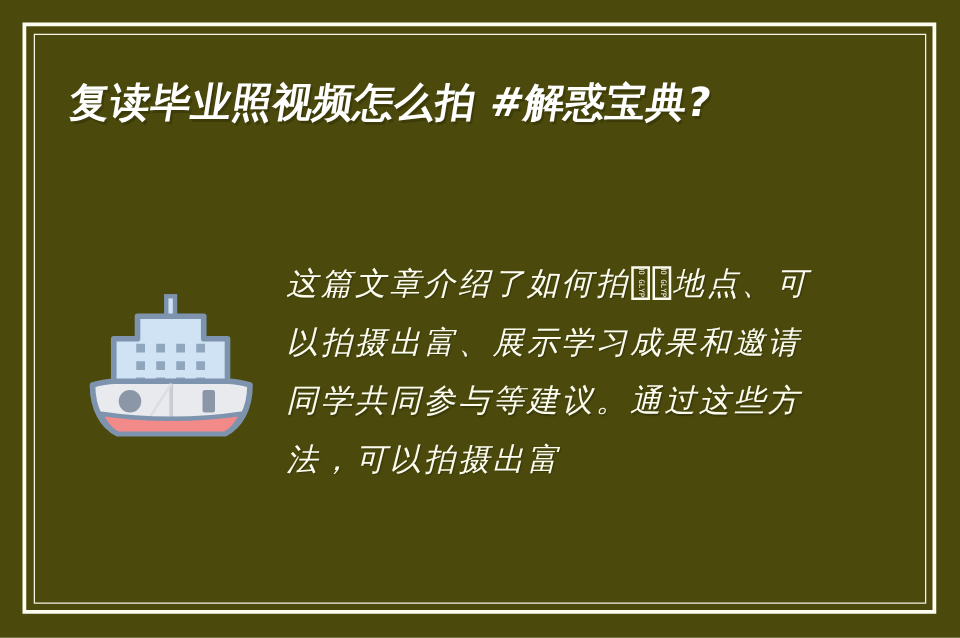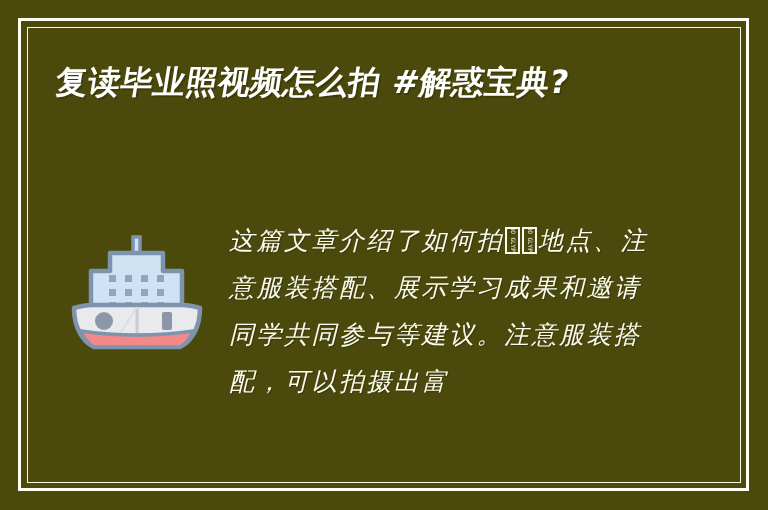--- a/index.html
+++ b/index.html
@@ -68,21 +68,21 @@
     top: 215px;
     width: 150px;
     height: 140px;
   }
   #illustration svg { display: block; width: 150px; height: 140px; }
 
   
   #body-copy {
     position: absolute;
     left: 229px;
-    top: 217px;
+    top: 203px;
     width: 425px;
     color: #fbfbf0;
     font-family: "DejaVu Serif", "Liberation Serif", serif;
     font-size: 25px;
     line-height: 47px;
     letter-spacing: 2.5px;
     font-style: italic;
     text-shadow: 1px 1px 1px rgba(0,0,0,0.25);
     word-break: break-all;
     white-space: pre-wrap;
@@ -154,15 +154,15 @@
 
       <path d="M19 116 C19 116 45 120 75 120 C105 120 131 116 131 116
                C128 124 123 129 118 132 H32 C27 129 22 124 19 116 Z" fill="#f28a8a" stroke="#7e93ad" stroke-width="3.5" stroke-linejoin="round"></path>
 
       <circle cx="42" cy="106" r="9" fill="#8b97a6"></circle>
 
       <rect x="100" y="97" width="10" height="18" rx="2" fill="#8b97a6"></rect>
     </svg>
   </div>
 
-  <div id="body-copy"><span>这篇文章介绍了如何拍</span><span class="no-glyph"><span>NO GLYPH</span></span><span class="no-glyph"><span>NO GLYPH</span></span><span>地点、注意服装搭配、展示学习成果和邀请同学共同参与等建议。注意服装搭配，可以拍摄出富</span></div>
+  <div id="body-copy"><span>这篇文章介绍了如何拍</span><span class="no-glyph"><span>NO GLYPH</span></span><span class="no-glyph"><span>NO GLYPH</span></span><span>地点、可以拍摄出富、展示学习成果和邀请同学共同参与等建议。通过这些方法，可以拍摄出富</span></div>
 
 </div>
 
 </body></html>

